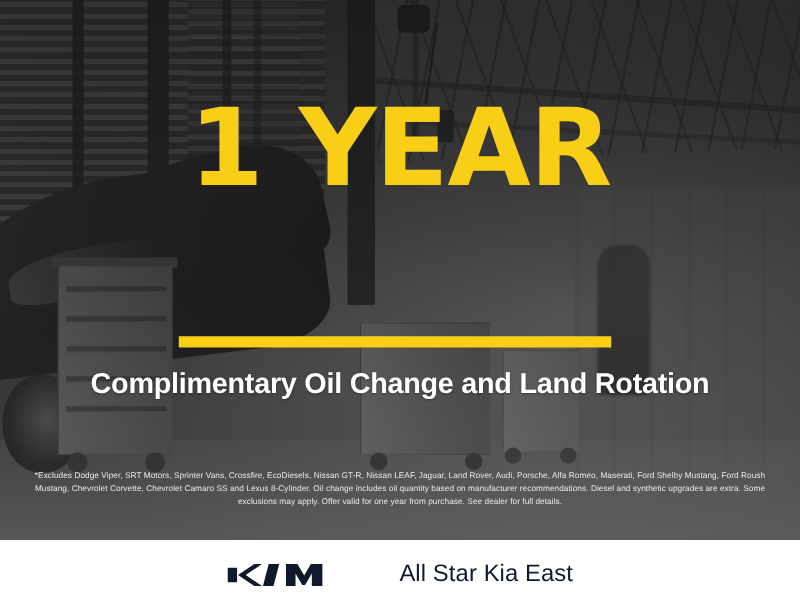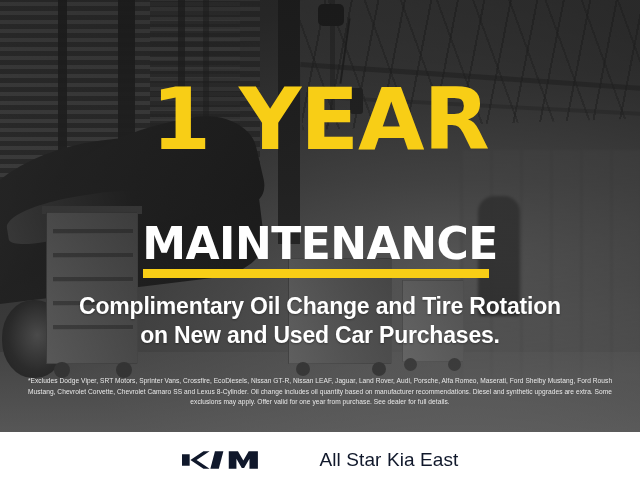--- a/index.html
+++ b/index.html
@@ -299,27 +299,25 @@
     <div class="ph-cart3-cast1"></div>
     <div class="ph-cart3-cast2"></div>
   </div>
 
   <div class="scrim"></div>
 
   <div class="content">
     <div class="headline">1 YEAR</div>
 
 
-    <div class="sub2">MAINTENANCE</div>
 
     <div class="rule"></div>
 
     <div class="promo">
-      <div>Complimentary Oil Change and Tire Rotation</div>
-      <div>on New and Used Car Purchases.</div>
+      <div>Complimentary Oil Change and Land Rotation</div>
     </div>
 
     <div class="disclaimer">*Excludes Dodge Viper, SRT Motors, Sprinter Vans, Crossfire, EcoDiesels, Nissan GT-R, Nissan LEAF, Jaguar, Land Rover, Audi, Porsche, Alfa Romeo, Maserati, Ford Shelby Mustang, Ford Roush Mustang, Chevrolet Corvette, Chevrolet Camaro SS and Lexus 8-Cylinder. Oil change includes oil quantity based on manufacturer recommendations. Diesel and synthetic upgrades are extra. Some exclusions may apply. Offer valid for one year from purchase. See dealer for full details.</div>
   </div>
 </div>
 
 <div class="footer">
 
   <svg class="kia-logo" viewBox="0 0 240 62" xmlns="http://www.w3.org/2000/svg" aria-hidden="true">
 

